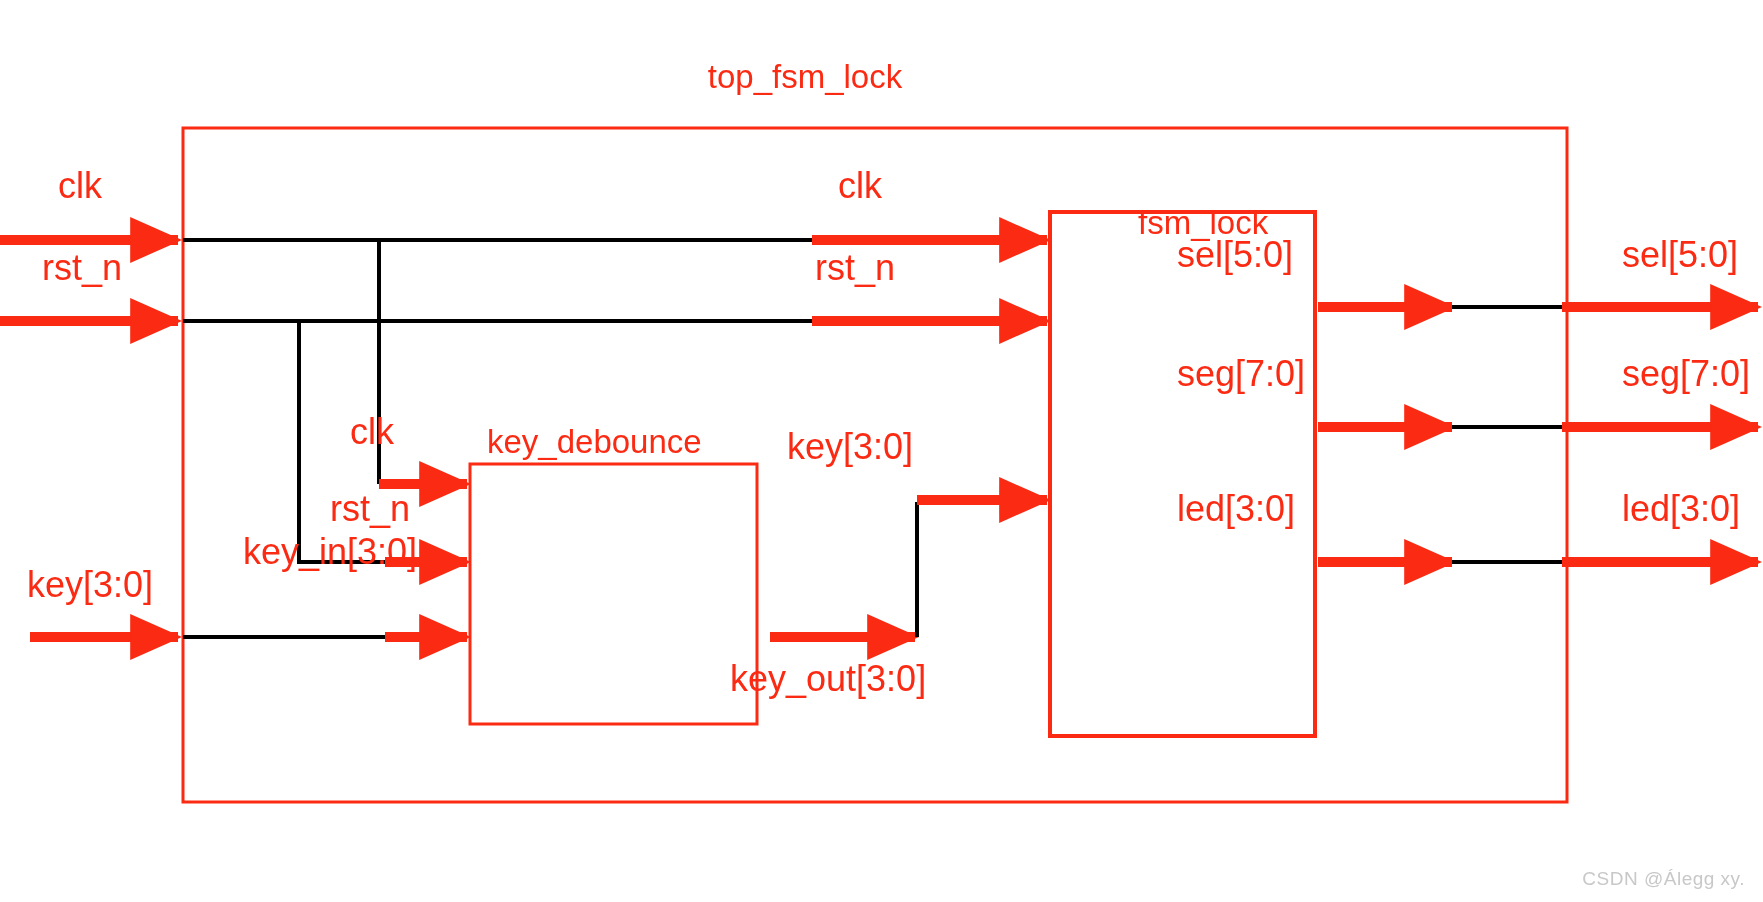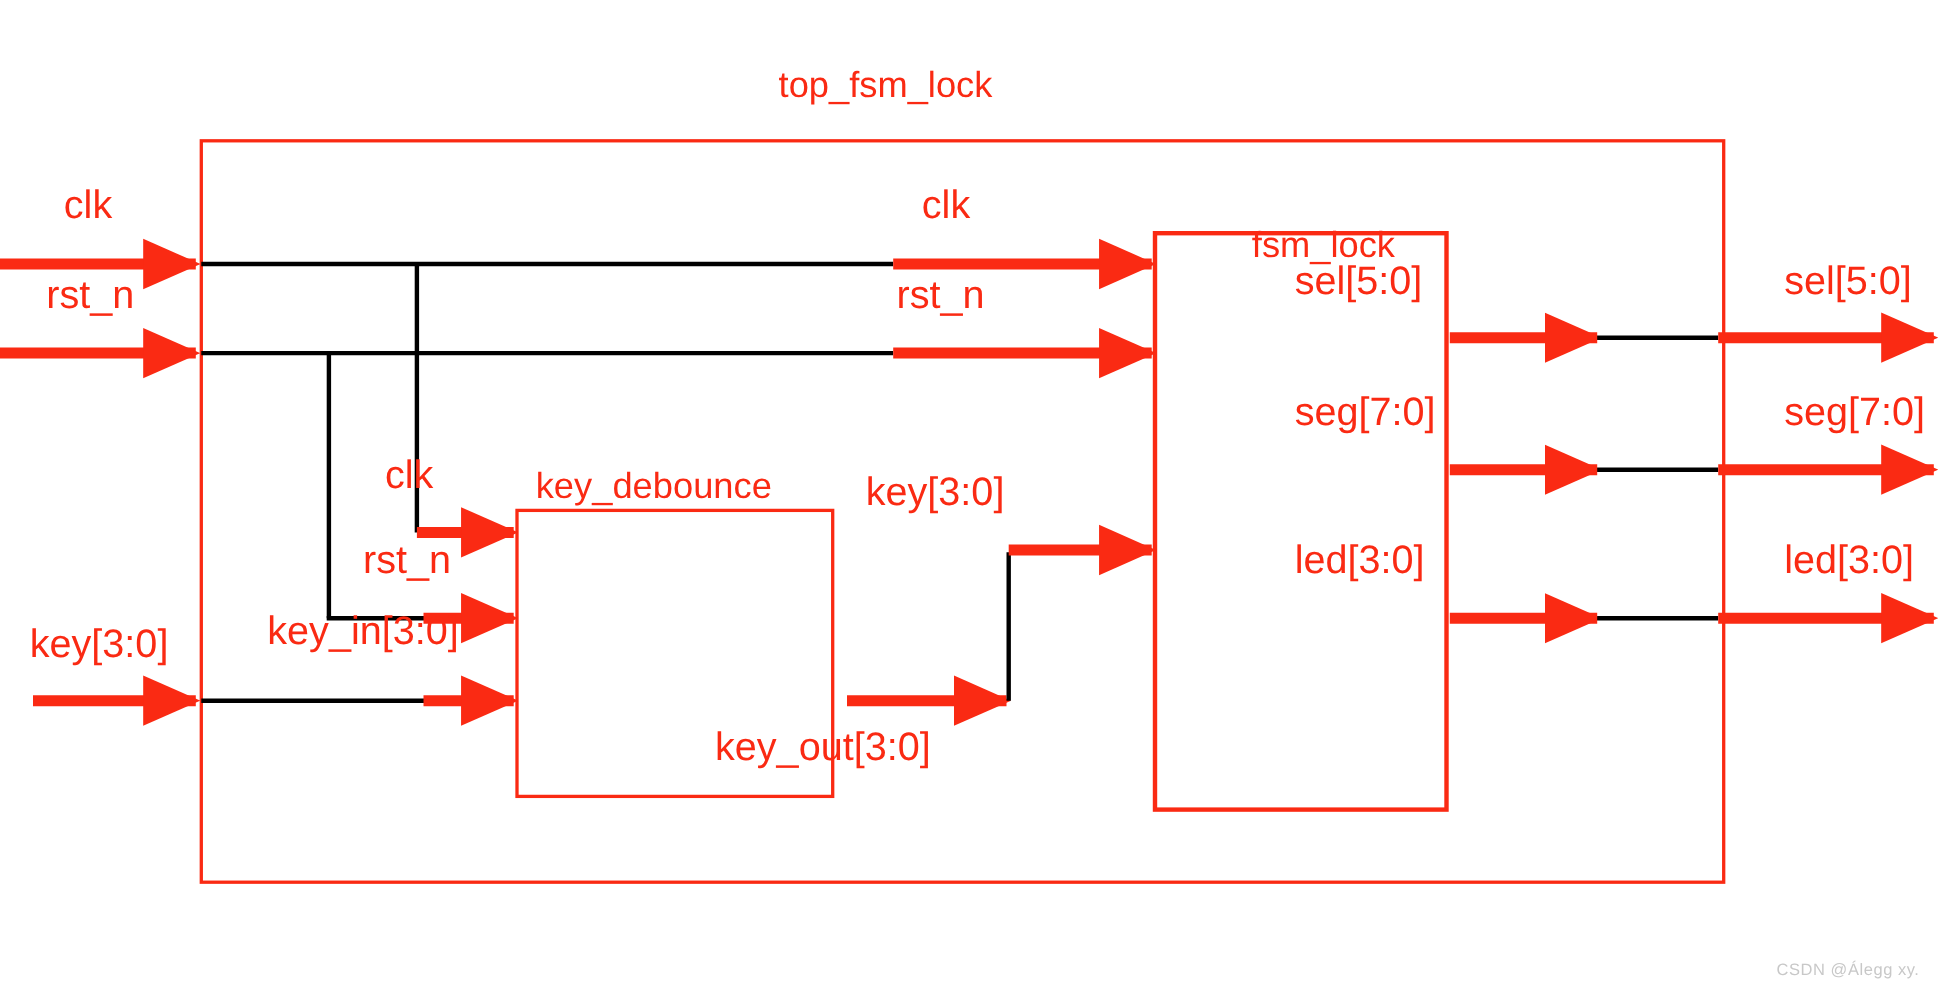--- a/index.html
+++ b/index.html
@@ -34,21 +34,21 @@
   .dlabel.center {
     transform: translateX(-50%);
   }
   .dlabel.big {
     font-size: 33px;
   }
   .watermark {
     position: absolute;
     color: #c8c8c8;
     font-family: "Liberation Sans", sans-serif;
-    font-size: 15px;
+    font-size: 19px;
     white-space: nowrap;
     letter-spacing: 0.5px;
   }
 </style>
 </head>
 <body>
 
 <div id="canvas">
 
   <svg id="diagram-svg" viewBox="0 0 1763 902">
@@ -104,23 +104,23 @@
 
   <div class="dlabel big center" style="left:805px; top:60px;">top_fsm_lock</div>
   <div class="dlabel big" style="left:1138px; top:206px;">fsm_lock</div>
 
   <div class="dlabel" style="left:58px; top:169px;">clk</div>
   <div class="dlabel" style="left:42px; top:251px;">rst_n</div>
   <div class="dlabel" style="left:27px; top:568px;">key[3:0]</div>
 
   <div class="dlabel" style="left:350px; top:415px;">clk</div>
   <div class="dlabel" style="left:330px; top:492px;">rst_n</div>
-  <div class="dlabel" style="left:243px; top:556px;">key_in[3:0]</div>
+  <div class="dlabel" style="left:243px; top:535px;">key_in[3:0]</div>
 
-  <div class="dlabel" style="left:650px; top:662px;">key_out[3:0]</div>
+  <div class="dlabel" style="left:730px; top:662px;">key_out[3:0]</div>
 
   <div class="dlabel" style="left:838px; top:169px;">clk</div>
   <div class="dlabel" style="left:815px; top:251px;">rst_n</div>
   <div class="dlabel" style="left:787px; top:430px;">key[3:0]</div>
 
   <div class="dlabel" style="left:1177px; top:238px;">sel[5:0]</div>
   <div class="dlabel" style="left:1177px; top:357px;">seg[7:0]</div>
   <div class="dlabel" style="left:1177px; top:492px;">led[3:0]</div>
 
   <div class="dlabel" style="left:1622px; top:238px;">sel[5:0]</div>

